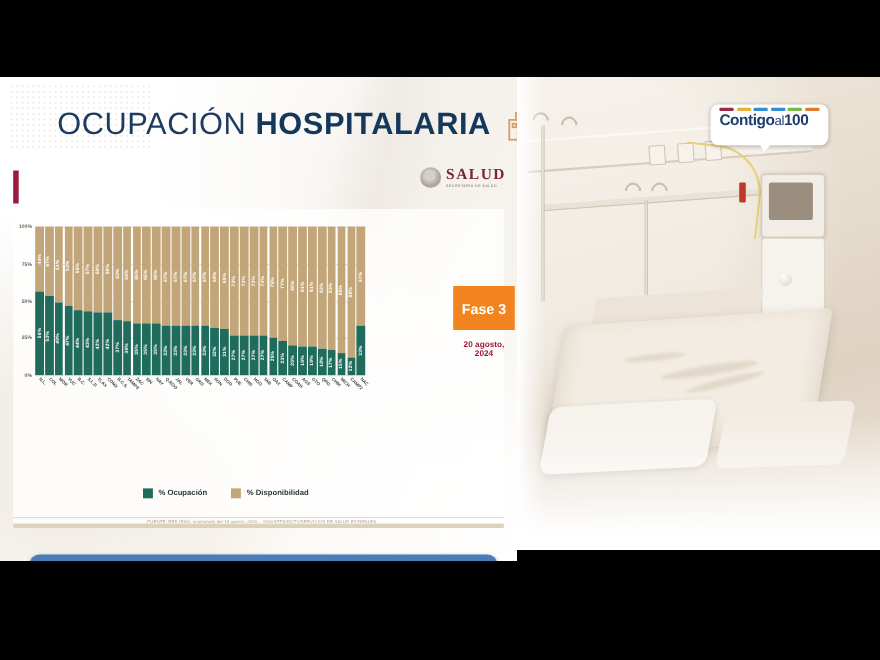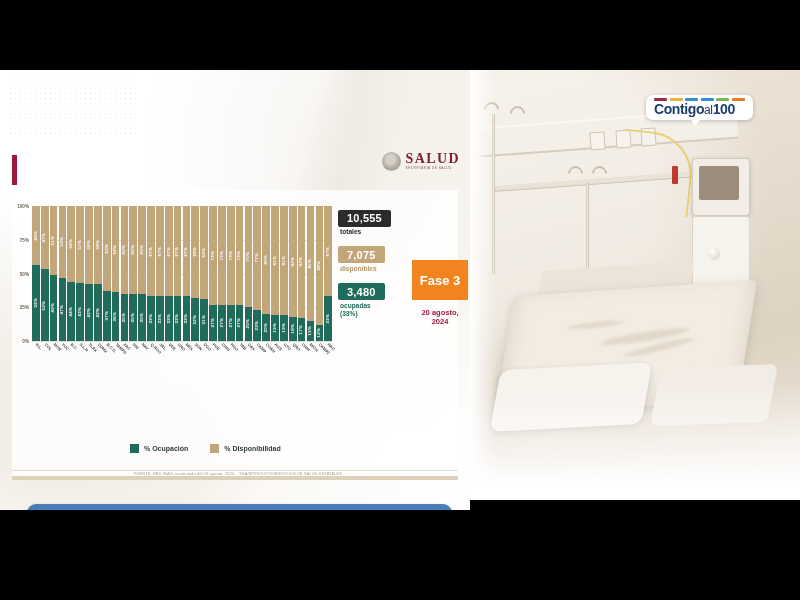--- a/index.html
+++ b/index.html
@@ -31,21 +31,21 @@
   .title-txt{font-size:28px;letter-spacing:.5px;color:#1b3b5f;white-space:nowrap;}
   .title-txt .bold{font-weight:800;color:#14375c;}
   .hosp-icon{width:34px;height:34px;}
 
   
   .crimson-bar{position:absolute;left:12px;top:85px;width:5px;height:30px;background:#9c1b3c;}
   .subtitle{position:absolute;left:24px;top:90px;font-size:11.5px;font-weight:700;color:#b51a45;
             letter-spacing:.1px;white-space:nowrap;}
 
   
-  .salud{position:absolute;right:10px;top:82px;display:flex;align-items:center;gap:5px;}
+  .salud{position:absolute;right:10px;top:82px;display:flex;align-items:flex-end;gap:5px;}
   .eagle{width:19px;height:19px;border-radius:50%;
          background:radial-gradient(circle at 45% 40%,#cfcac2 0 28%,#b8b2a8 42%,#9b958b 62%,#d8d4cd 100%);
          opacity:.85;}
   .salud-txt{line-height:1;}
   .salud-main{font-family:"Liberation Serif",serif;font-size:14px;font-weight:700;color:#7a2436;letter-spacing:1.4px;}
   .salud-sub{font-size:3.2px;color:#8a5560;letter-spacing:.5px;margin-top:1px;}
 
   
   .chart-card{position:absolute;left:12px;top:120px;width:446px;height:290px;
               background:rgba(255,255,255,.80);}
@@ -143,38 +143,56 @@
         border-radius:8px;transform:skewX(-13deg) rotate(-2deg);}
   .headboard{position:absolute;left:60px;top:-4px;width:150px;height:36px;background:#ece4d8;
         transform:skewX(-15deg) rotate(-4deg);border-radius:3px;}
   .fade-bot{position:absolute;left:0;bottom:0;width:100%;height:120px;
         background:linear-gradient(to bottom, rgba(255,255,255,0), #ffffff 88%);}
   .fade-left{position:absolute;left:0;top:0;width:26px;height:100%;
         background:linear-gradient(to right,#ffffff,rgba(255,255,255,0));}
 
   
   .contigo{position:absolute;left:176px;top:25px;background:#fff;border-radius:7px;
-           padding:3px 8px 4px 8px;box-shadow:0 1px 4px rgba(0,0,0,.22);}
+           padding:3px 8px 16px 8px;box-shadow:0 1px 4px rgba(0,0,0,.22);}
   .contigo:after{content:"";position:absolute;left:44px;bottom:-6px;width:12px;height:8px;background:#fff;
            clip-path:polygon(0 0,100% 0,38% 100%);}
   .stripes{display:flex;gap:2.5px;margin-bottom:1.5px;}
   .stripes i{display:block;width:13px;height:2.6px;border-radius:1px;}
   .contigo-txt{font-size:14px;font-weight:800;color:#1b3d70;letter-spacing:-.4px;line-height:1;white-space:nowrap;}
   .contigo-txt .al{font-weight:400;font-size:12px;}
 </style>
 </head>
 <body>
 
 <div id="stage">
 
   <div id="slide">
     <div class="slide-bg"></div>
     <div class="bg-sweep"></div>
     <div class="bg-dots"></div>
 
+    <div class="title-row">
+      <div class="title-txt">
+        <span>OCUPACIÓN </span><span class="bold">HOSPITALARIA</span>
+      </div>
+      <span class="hosp-icon">
+        <svg viewBox="0 0 34 34" width="34" height="34">
+          <g fill="none" stroke="#d89b63" stroke-width="1.6">
+            <rect x="7" y="13" width="20" height="18"></rect>
+            <rect x="13" y="6.5" width="8" height="6.5"></rect>
+            <path d="M17 2.2v3.2M15.4 3.8h3.2" stroke-width="1.4"></path>
+            <rect x="10" y="16.5" width="3.2" height="3.2"></rect>
+            <rect x="15.4" y="16.5" width="3.2" height="3.2"></rect>
+            <rect x="20.8" y="16.5" width="3.2" height="3.2"></rect>
+            <rect x="14.6" y="23" width="4.8" height="8"></rect>
+          </g>
+        </svg>
+      </span>
+    </div>
 
     <div class="crimson-bar"></div>
 
     <div class="salud">
       <span class="eagle"></span>
       <span class="salud-txt">
         <div class="salud-main">SALUD</div>
         <div class="salud-sub">SECRETARÍA DE SALUD</div>
       </span>
     </div>
@@ -565,24 +583,20 @@
           <span>MICH</span>
         </div>
         <div class="xl">
           <span>CAMP2</span>
         </div>
         <div class="xl">
           <span>NAC</span>
         </div>
       </div>
 
-    <div class="stats" id="stats"><div class="pill tot">10,555</div><div class="pill-cap cap-tot">totales</div><div class="pill dis">7,075</div><div class="pill-cap cap-dis">disponibles</div><div class="pill occ">3,480</div><div class="pill-cap cap-occ">
-          <div>ocupadas</div>
-          <div>(33%)</div>
-        </div></div>
 
     <div class="fase">Fase 3</div>
     <div class="fecha">
       <div>20 agosto,</div>
       <div>2024</div>
     </div>
 
     <div class="legend" id="legend">
         <div class="lg">
           <span class="sw occ"></span>

